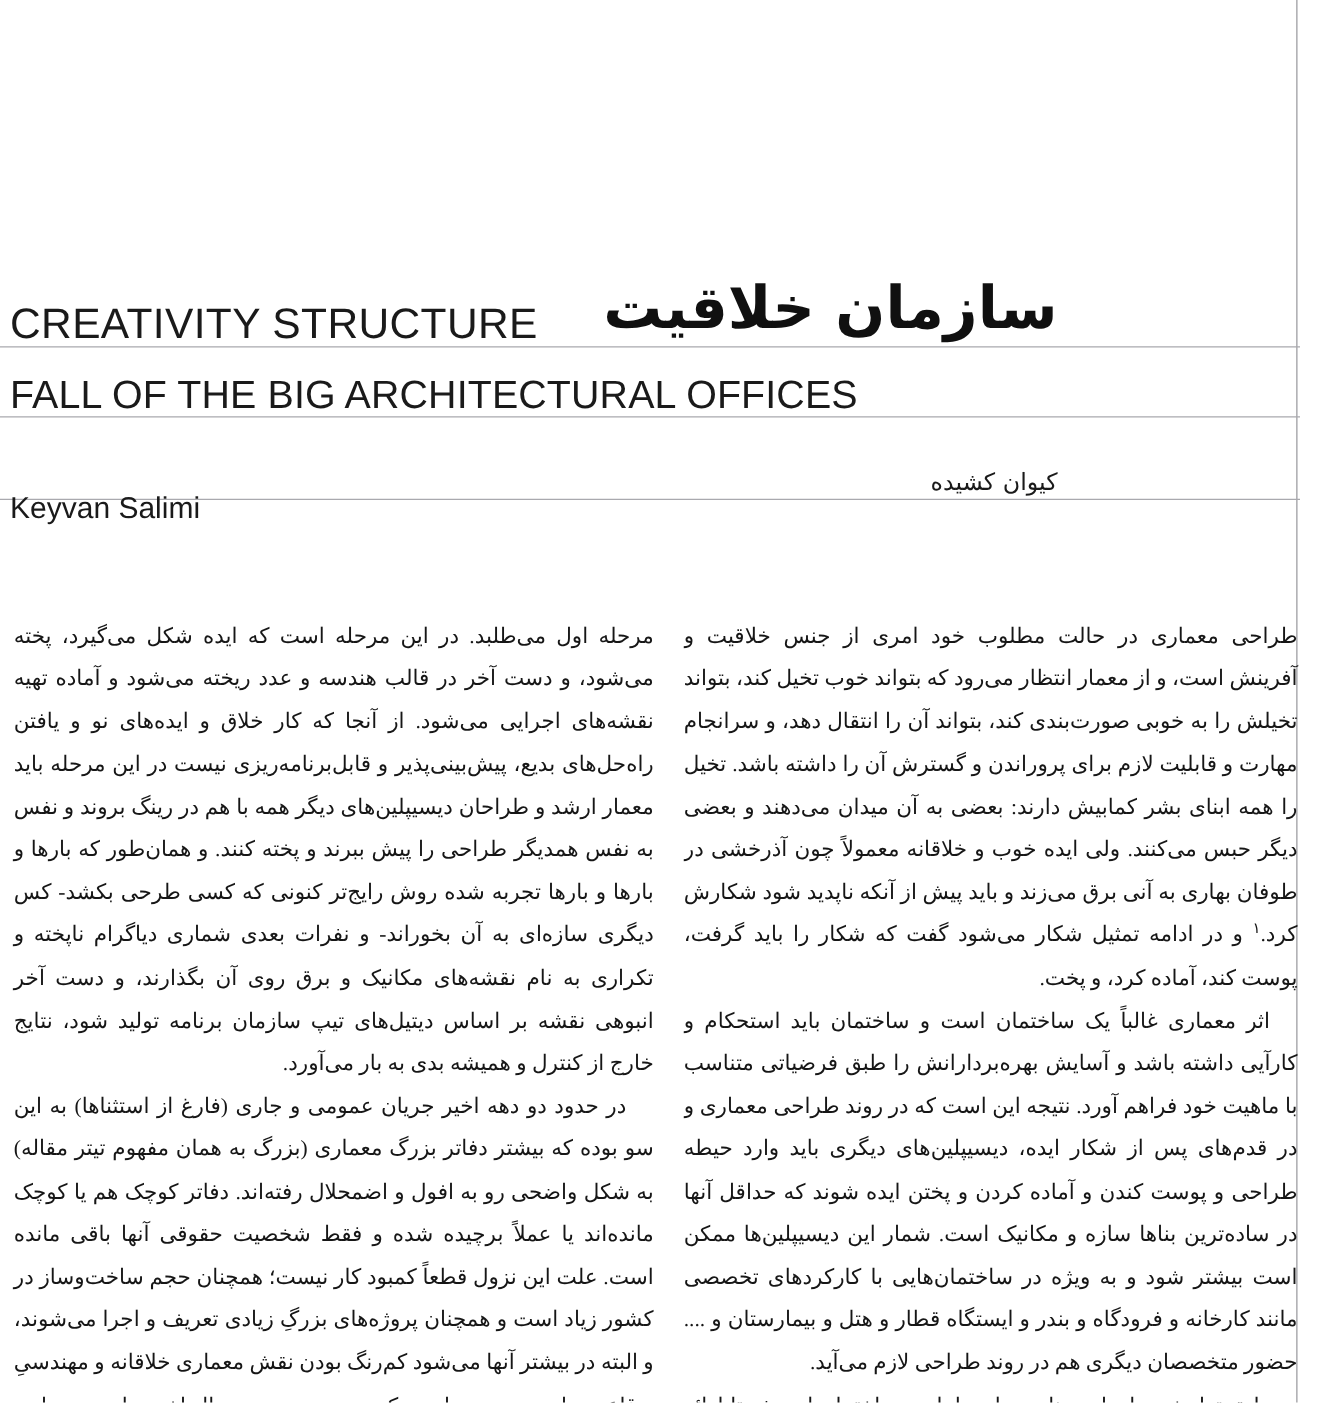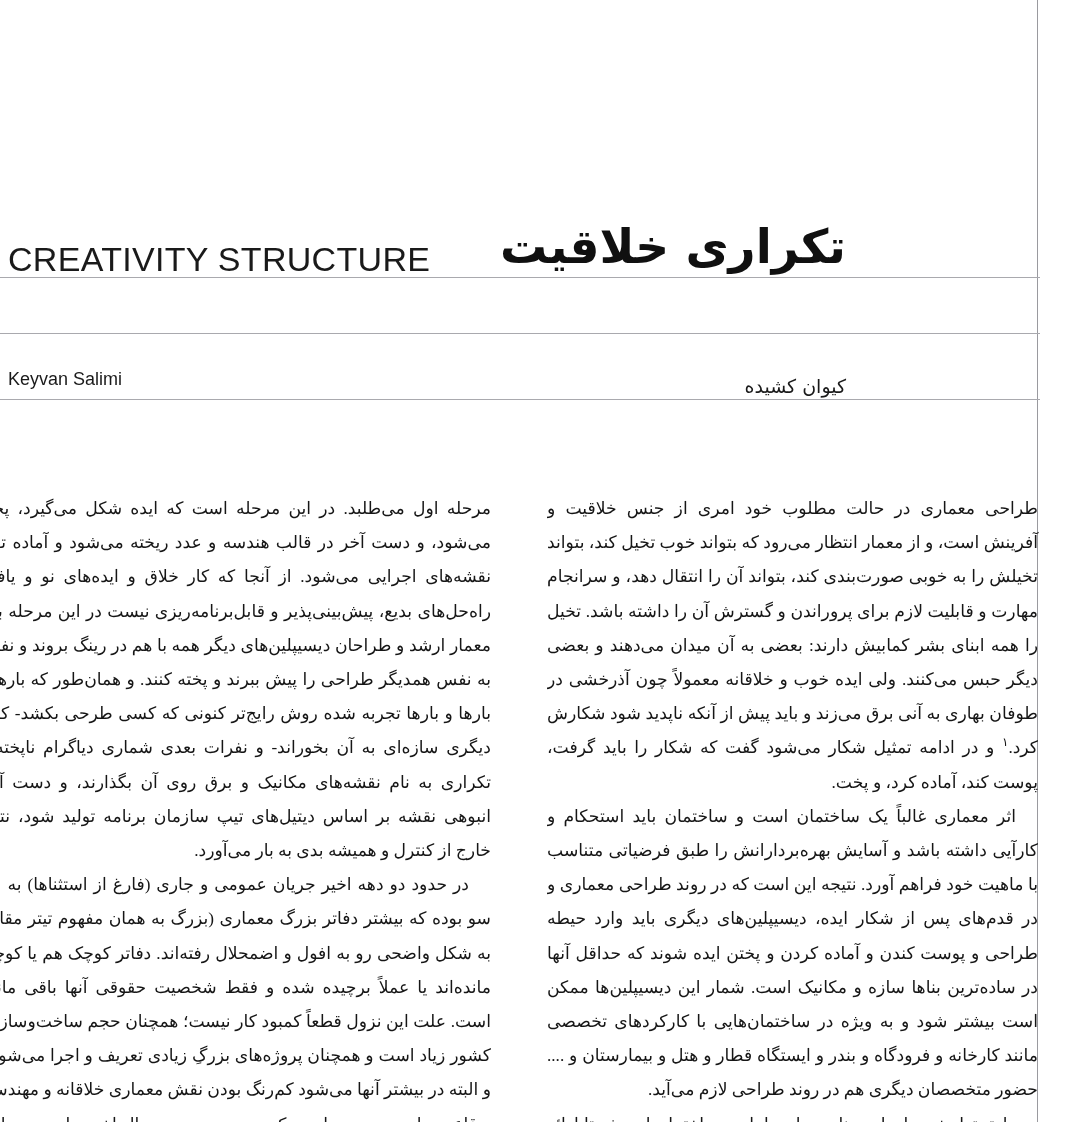--- a/index.html
+++ b/index.html
@@ -76,22 +76,22 @@
   .en-title-2 {
     top: 297px;
     font-size: 31.5px;
     line-height: 36px;
     letter-spacing: 0.1px;
     font-weight: 400;
     font-family: "Liberation Sans", sans-serif;
     color: #1a1a1a;
   }
   .en-byline {
-    top: 368px;
-    font-size: 18px;
+    top: 396px;
+    font-size: 24px;
     line-height: 22px;
     font-weight: 400;
     font-family: "Liberation Sans", sans-serif;
     color: #1a1a1a;
   }
 
   
   .fa-block {
     position: absolute;
     right: 33px;
@@ -146,21 +146,21 @@
     flex: 0 0 auto;
     direction: rtl;
     text-align: justify;
     text-align-last: auto;
     font-family: "DejaVu Sans", sans-serif;
     font-size: 17.2px;
     line-height: 34.2px;
     color: #161616;
     overflow: hidden;
   }
-  .col-right { width: 491px; padding-right: 2px; margin-left: 32px; }
+  .col-right { width: 491px; padding-right: 2px; }
   .col-left  { width: 512px; padding-left: 2px; }
 
   .col p {
     margin: 0;
     text-align: justify;
     font-family: Liberation Serif, serif;
   }
   .col p.indent {
     text-indent: 22px;
   }
@@ -182,24 +182,25 @@
   <div class="vrule"></div>
 
   <div class="masthead">
 
     <div class="hrule r1"></div>
     <div class="hrule r2"></div>
     <div class="hrule r3"></div>
 
     <div class="en-block en-title-1">CREATIVITY STRUCTURE</div>
 
+    <div class="en-block en-title-2">FALL OF THE BIG ARCHITECTURAL OFFICES</div>
 
     <div class="en-block en-byline">Keyvan Salimi</div>
 
-    <div class="fa-block fa-title-1">تکراری خلاقیت</div>
+    <div class="fa-block fa-title-1">سازمان خلاقیت</div>
 
 
     <div class="fa-block fa-byline">کیوان کشیده</div>
   </div>
 
   <div class="columns">
 
     <div class="col col-right">
 
       <p class="cont"><span>طراحی معماری در حالت مطلوب خود امری از جنس خلاقیت و آفرینش است، و از معمار انتظار می‌رود که بتواند خوب تخیل کند، بتواند تخیلش را به خوبی صورت‌بندی کند، بتواند آن را انتقال دهد، و سرانجام مهارت و قابلیت لازم برای پروراندن و گسترش آن را داشته باشد. تخیل را همه ابنای بشر کمابیش دارند: بعضی به آن میدان می‌دهند و بعضی دیگر حبس می‌کنند. ولی ایده خوب و خلاقانه معمولاً چون آذرخشی در طوفان بهاری به آنی برق می‌زند و باید پیش از آنکه ناپدید شود شکارش کرد.</span><sup class="fn">۱</sup><span> و در ادامه تمثیل شکار می‌شود گفت که شکار را باید گرفت، پوست کند، آماده کرد، و پخت.</span></p>

